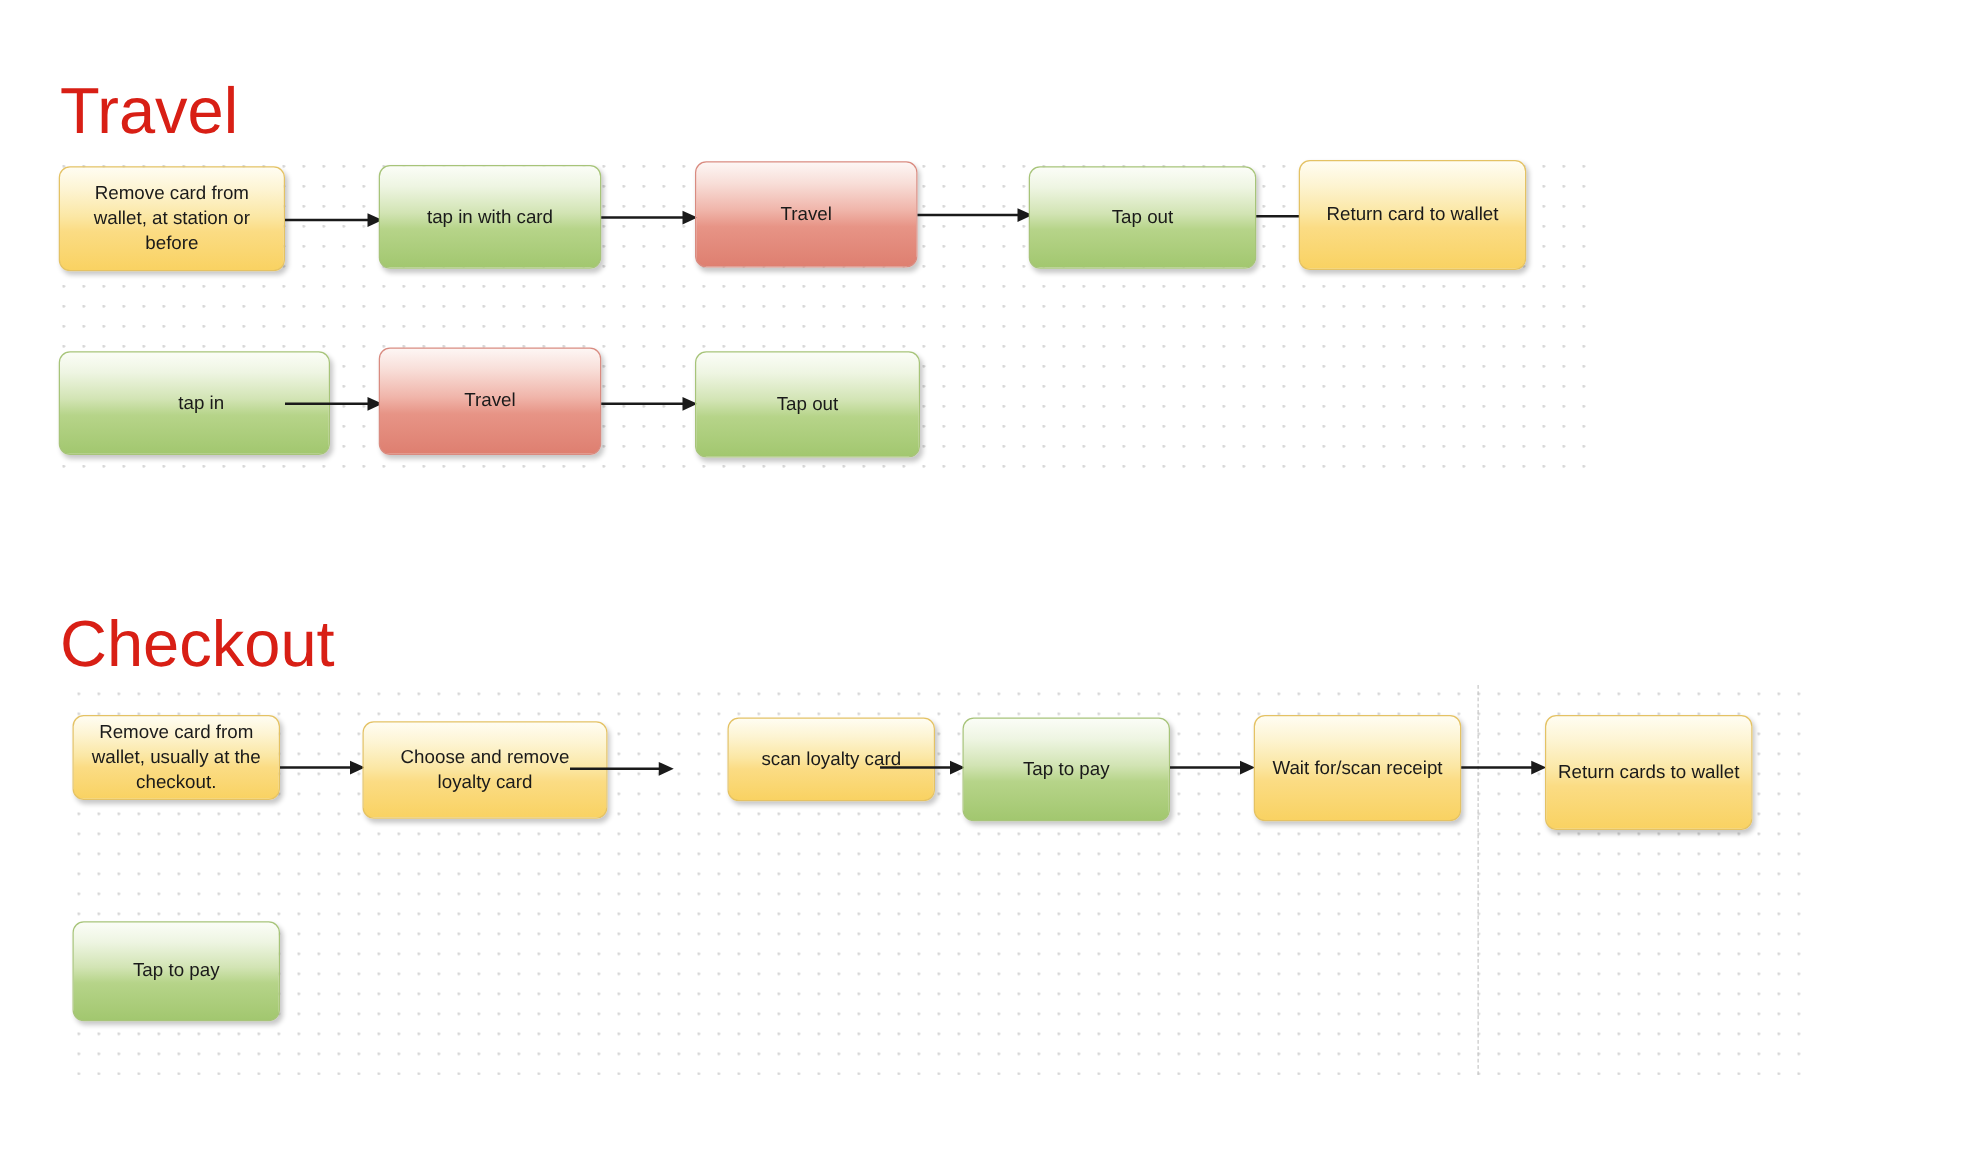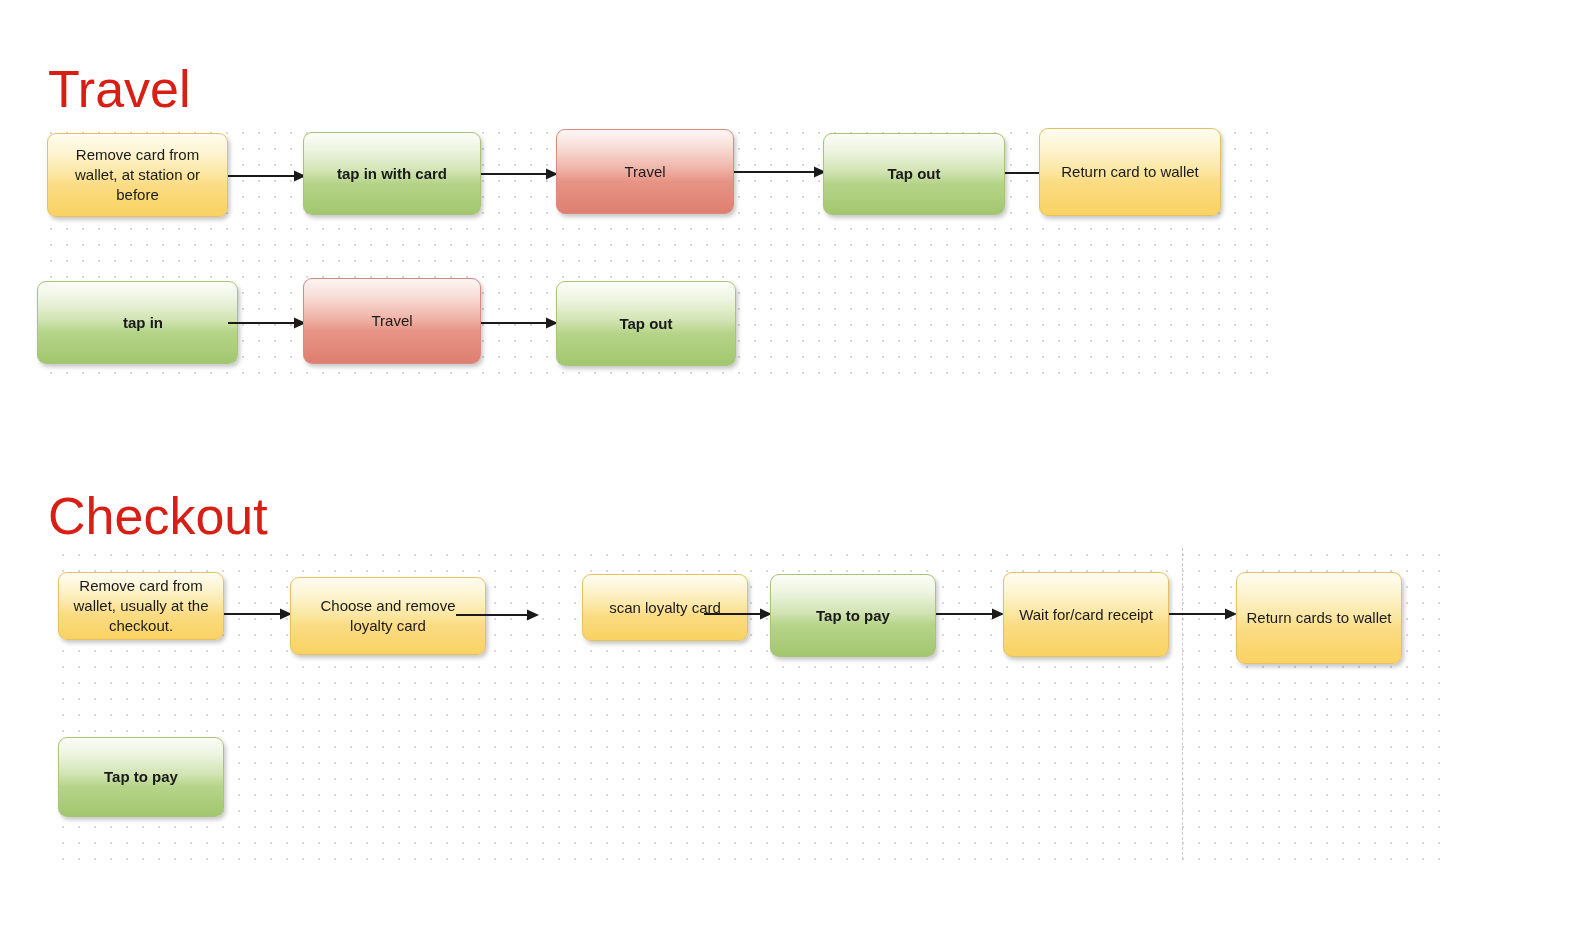--- a/index.html
+++ b/index.html
@@ -79,21 +79,20 @@
 
   .node.yellow {
     background: linear-gradient(to bottom,
         #fffdf2 0%, #fdf4d2 22%, #fbe7a4 48%, #fbdc84 62%, #f9d262 100%);
     border-color: #e4c264;
   }
   .node.green {
     background: linear-gradient(to bottom,
         #fbfdf7 0%, #eef5e2 20%, #d2e4b4 46%, #b6d489 62%, #a2c76f 100%);
     border-color: #a7c479;
-    font-weight: bold;
   }
   .node.red {
     background: linear-gradient(to bottom,
         #fdf6f4 0%, #f8ded8 20%, #f0b5aa 46%, #e79486 62%, #de7f70 100%);
     border-color: #d98b80;
   }
 
   
   .arrow {
     position: absolute;
@@ -152,21 +151,21 @@
     <svg width="74" height="14" viewBox="0 0 74 14">
       <line x1="0" y1="7" x2="64" y2="7" stroke="#1a1a1a" stroke-width="2"></line>
       <polygon points="62,1.5 74,7 62,12.5" fill="#1a1a1a"></polygon>
     </svg>
   </div>
 
   <div class="node yellow" style="left:1039px; top:128px; width:182px; height:88px;">
     <span class="node-label">Return card  to wallet</span>
   </div>
 
-  <div class="node green" style="left:37px; top:281px; width:201px; height:83px;padding-left:20px;">
+  <div class="node green" style="left:47px; top:281px; width:217px; height:83px;padding-left:20px;">
     <span class="node-label">tap in</span>
   </div>
 
   <div class="arrow" style="left:228px; top:316px; width:78px;">
     <svg width="78" height="14" viewBox="0 0 78 14">
       <line x1="0" y1="7" x2="68" y2="7" stroke="#1a1a1a" stroke-width="2"></line>
       <polygon points="66,1.5 78,7 66,12.5" fill="#1a1a1a"></polygon>
     </svg>
   </div>
 
@@ -228,21 +227,21 @@
   </div>
 
   <div class="arrow" style="left:936px; top:607px; width:68px;">
     <svg width="68" height="14" viewBox="0 0 68 14">
       <line x1="0" y1="7" x2="58" y2="7" stroke="#1a1a1a" stroke-width="2"></line>
       <polygon points="56,1.5 68,7 56,12.5" fill="#1a1a1a"></polygon>
     </svg>
   </div>
 
   <div class="node yellow" style="left:1003px; top:572px; width:166px; height:85px;">
-    <span class="node-label">Wait for/card receipt</span>
+    <span class="node-label">Wait for/scan receipt</span>
   </div>
 
   <div class="arrow" style="left:1169px; top:607px; width:68px;">
     <svg width="68" height="14" viewBox="0 0 68 14">
       <line x1="0" y1="7" x2="58" y2="7" stroke="#1a1a1a" stroke-width="2"></line>
       <polygon points="56,1.5 68,7 56,12.5" fill="#1a1a1a"></polygon>
     </svg>
   </div>
 
   <div class="node yellow" style="left:1236px; top:572px; width:166px; height:92px;">

